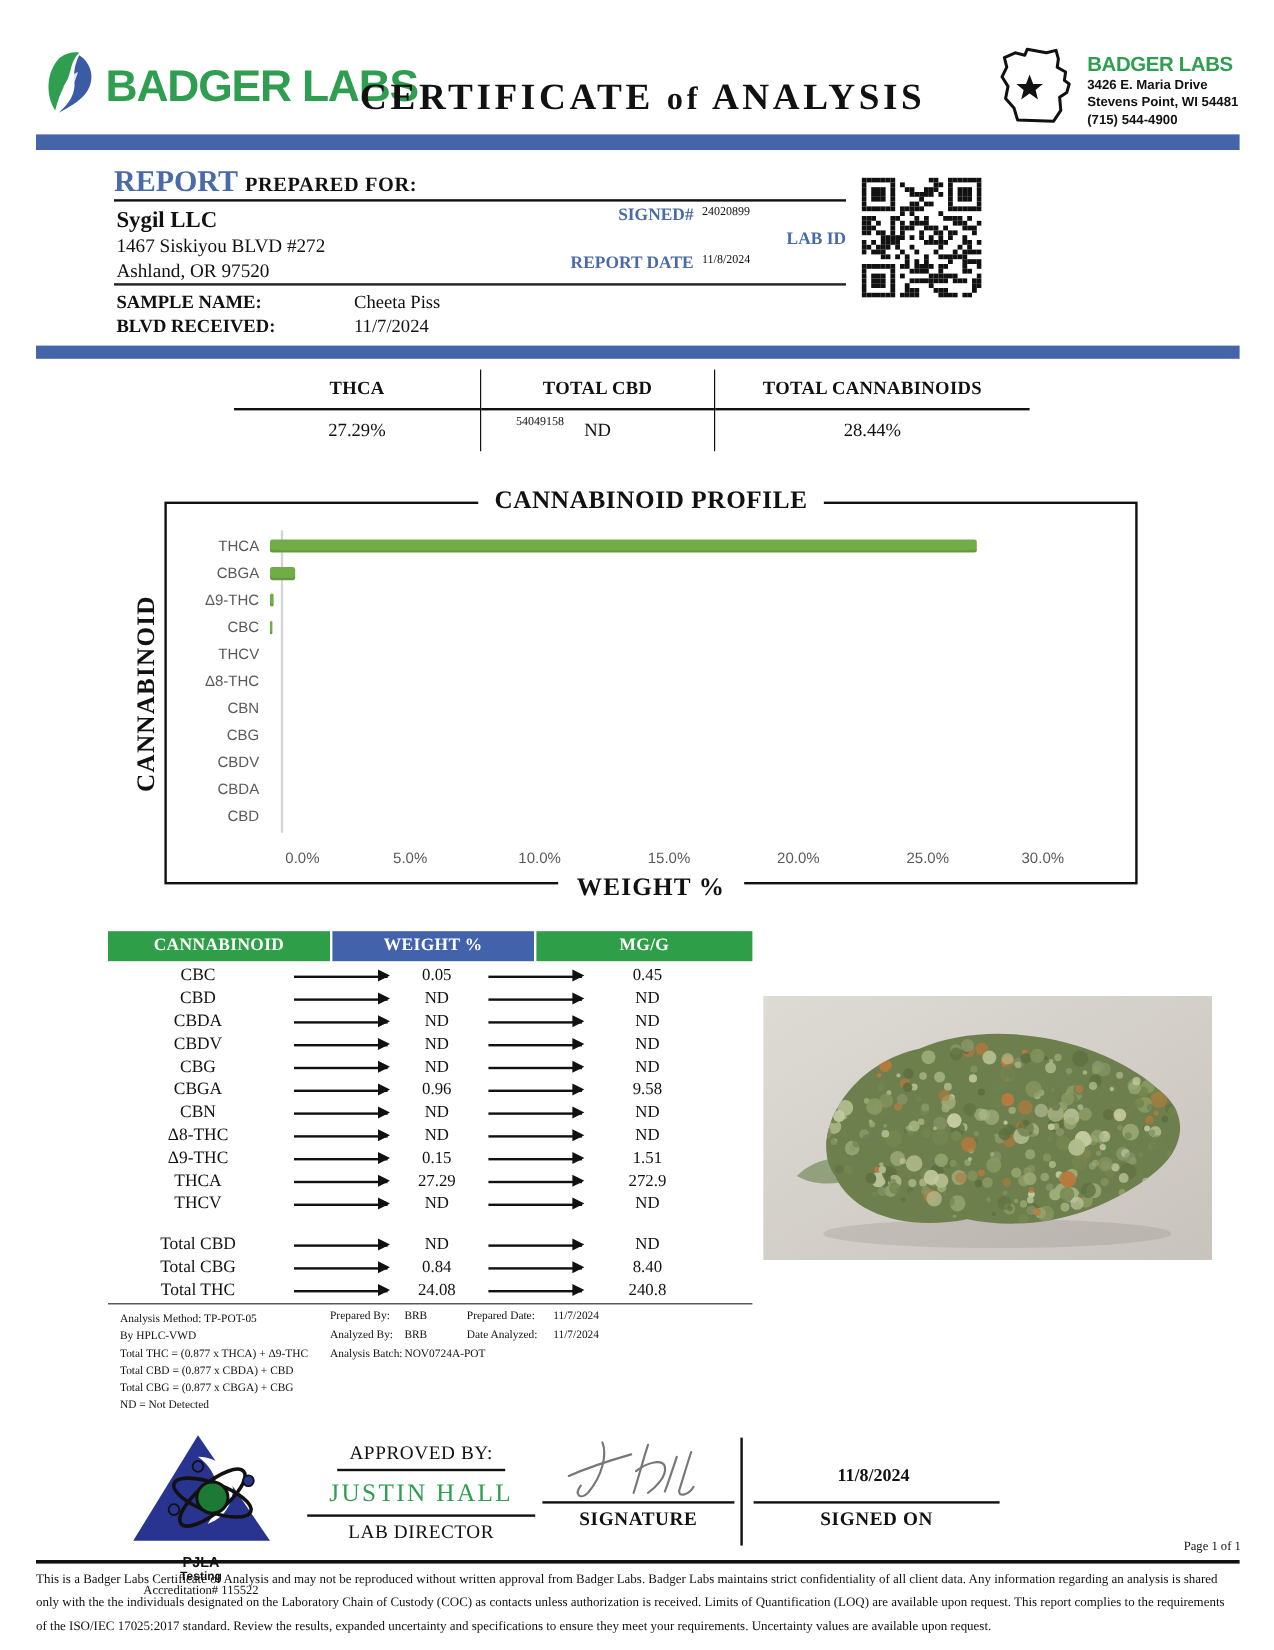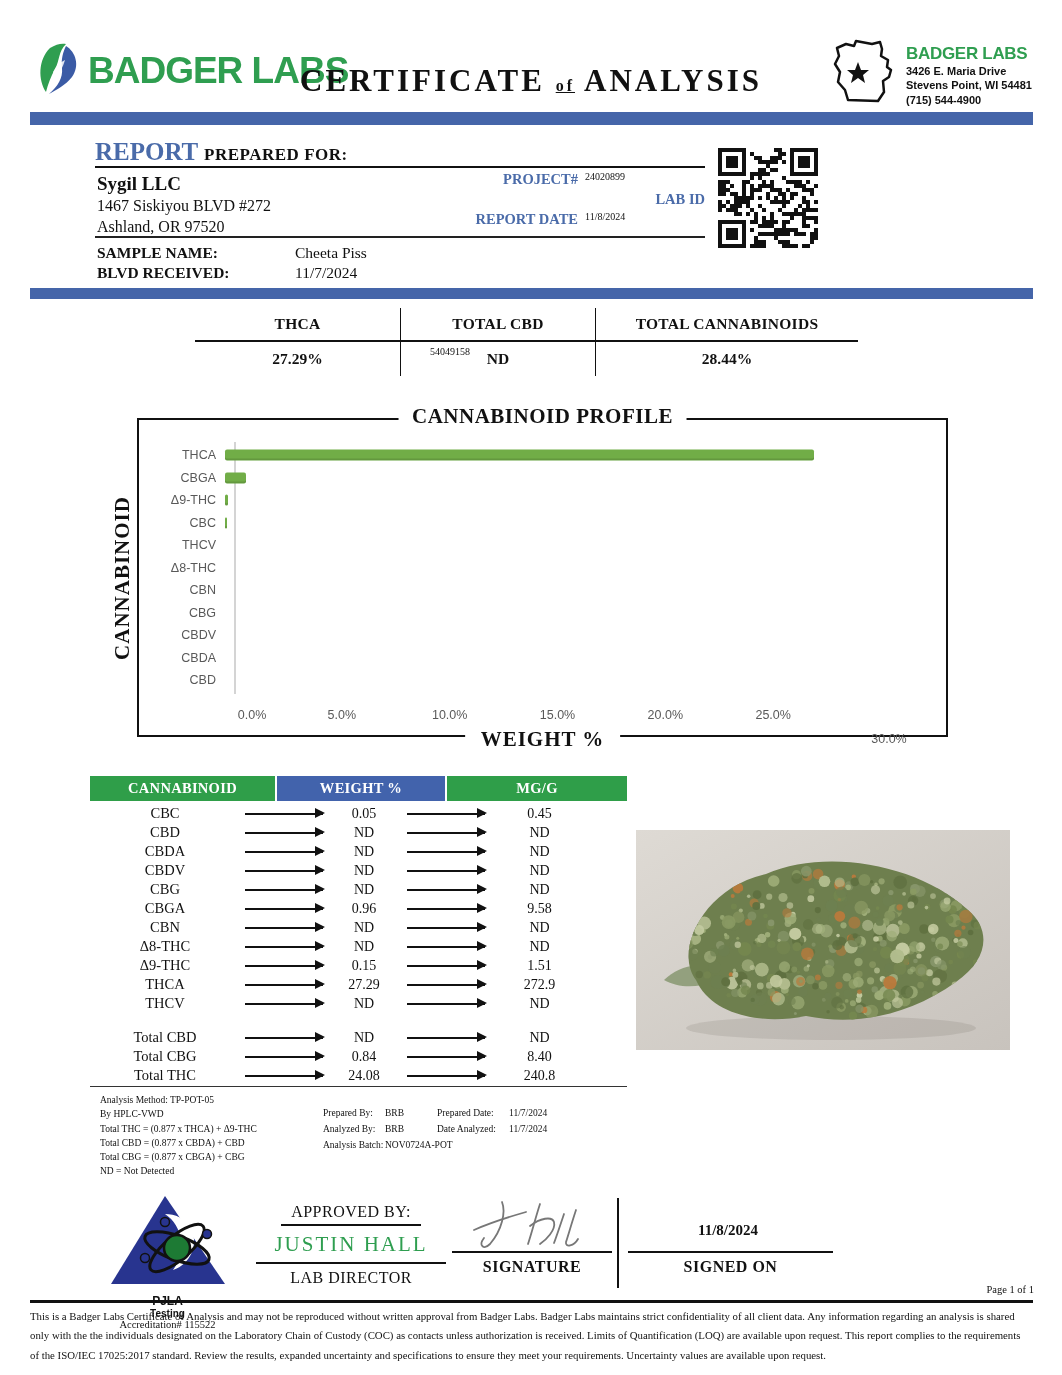--- a/index.html
+++ b/index.html
@@ -8,21 +8,21 @@
     position:relative; width:1062px; height:1375px; margin:0 auto;
     background:#ffffff; overflow:hidden;
     font-family:"Liberation Serif", serif; color:#111;
   }
   .abs { position:absolute; }
 
   
   #logo-wrap { left:36px; top:42px; display:flex; align-items:center; gap:8px; }
   #logo-text { font-family:"Liberation Sans", sans-serif; font-weight:bold; font-size:37px; color:#2f9e50; letter-spacing:-1px; }
   #coa-title { left:300px; top:63px; font-weight:bold; font-size:31px; letter-spacing:3px; white-space:nowrap; }
-  #coa-title .of { font-size:16px;text-decoration:underline; }
+  #coa-title .of { font-size:27px; }
   #lab-block { left:828px; top:36px; display:flex; gap:6px; align-items:flex-start; }
   #lab-info { padding-top:8px; }
   #lab-name { font-family:"Liberation Sans", sans-serif; font-weight:bold; font-size:17px; color:#2f9e50; letter-spacing:-0.3px; }
   .lab-addr { font-family:"Liberation Sans", sans-serif; font-weight:bold; font-size:11px; color:#111; line-height:1.3; }
   .blue-bar { left:30px; width:1003px; background:#4565a9; }
   #blue-bar-1 { top:112px; height:13px; }
   #blue-bar-2 { top:288px; height:11px; }
 
   
   #report-heading { left:95px; top:138px; font-size:25px; font-weight:bold; }
@@ -40,21 +40,21 @@
   .sample-row { position:absolute; left:97px; display:flex; }
   .sample-label { font-weight:bold; font-size:15.5px; width:150px; }
   .sample-value { font-size:15.5px; padding-left:48px; }
 
   
   #summary-table { left:195px; top:308px; width:663px; height:68px; display:flex; }
   .sum-col { display:flex; flex-direction:column; height:100%; }
   .sum-col + .sum-col { border-left:1.5px solid #111; }
   .sum-head { flex:0 0 34px; display:flex; align-items:center; justify-content:center;
               font-weight:bold; font-size:15.5px; border-bottom:2.5px solid #111; letter-spacing:0.3px; }
-  .sum-val  { flex:1; display:flex; align-items:center; justify-content:center; font-weight:bold; font-size:15.5px; }
+  .sum-val  { flex:1; display:flex; align-items:center; justify-content:center; font-weight:normal; font-size:15.5px; }
 
   
   #chart-box { left:137px; top:418px; width:811px; height:319px; border:2.5px solid #111; background:#fff; }
   #chart-title { position:absolute; top:-16px; left:50%; transform:translateX(-50%);
                  background:#fff; padding:0 14px; font-weight:bold; font-size:21px; letter-spacing:0.5px; white-space:nowrap; }
   #chart-ylabel { position:absolute; left:-17px; top:50%; transform:translate(-50%,-50%) rotate(-90deg);
                   background:#fff; padding:0 14px; font-weight:bold; font-size:21px; letter-spacing:1px; white-space:nowrap; }
   #chart-xlabel { position:absolute; bottom:-17px; left:50%; transform:translateX(-50%);
                   background:#fff; padding:0 16px; font-weight:bold; font-size:21px; letter-spacing:1px; white-space:nowrap; }
   #chart-rows { position:absolute; left:0; top:24px; width:100%; }
@@ -81,21 +81,21 @@
   .cname { text-align:center; font-size:14.5px; }
   .cval  { text-align:center; font-size:14px; }
   .arrow { position:relative; height:2px; background:#111; width:78px; justify-self:center; }
   .arrow::after { content:''; position:absolute; right:-2px; top:-4.5px;
                   border-left:10px solid #111; border-top:5.5px solid transparent; border-bottom:5.5px solid transparent; }
   .crow.total-gap { height:15px; }
 
   
   #methods { left:90px; top:1086px; width:537px; border-top:1.5px solid #333; padding-top:2px; }
   #methods-left { position:absolute; left:10px; top:6px; width:180px; font-size:9.5px; line-height:1.5; }
-  #methods-right { position:absolute; left:185px; top:18px; font-size:9.5px;margin-left:48px; }
+  #methods-right { position:absolute; left:185px; top:2px; font-size:9.5px; }
   .mrow { display:grid; grid-template-columns:62px 52px 72px 70px; line-height:1.7; }
 
   
   #flower-box { left:636px; top:830px; width:374px; height:220px; }
 
   
   #pjla-box { left:95px; top:1192px; width:145px; text-align:center; }
   #pjla-name { font-family:"Liberation Sans", sans-serif; font-weight:bold; font-size:12px; margin-top:2px; }
   #pjla-testing { font-family:"Liberation Sans", sans-serif; font-weight:bold; font-size:10px; }
   #pjla-accred { font-size:10.5px; }
@@ -158,21 +158,21 @@
   <div class="abs" id="report-heading">
     <span class="rpt">REPORT</span>
     <span class="pf">PREPARED FOR:</span>
   </div>
   <div class="abs" id="rule-1"></div>
   <div class="abs" id="client-name">Sygil LLC</div>
   <div class="abs" id="client-addr1">1467 Siskiyou BLVD #272</div>
   <div class="abs" id="client-addr2">Ashland, OR 97520</div>
 
   <div class="proj-row" style="top:171px;">
-    <span class="proj-label">PROJECT#</span>
+    <span class="proj-label">SIGNED#</span>
     <span class="proj-value">24020899</span>
   </div>
   <div class="proj-row" style="top:191px;flex-direction:column;">
     <span class="proj-label">LAB ID</span>
     <span class="proj-value">54049158</span>
   </div>
   <div class="proj-row" style="top:211px;">
     <span class="proj-label">REPORT DATE</span>
     <span class="proj-value">11/8/2024</span>
   </div>
@@ -570,21 +570,21 @@
           <div class="chart-track"></div>
         </div>
       </div>
     <div id="chart-ticks">
         <span class="chart-tick" style="left: 95px; padding-left: 36px;">0.0%</span>
         <span class="chart-tick" style="left: 202.833px;">5.0%</span>
         <span class="chart-tick" style="left: 310.667px;">10.0%</span>
         <span class="chart-tick" style="left: 418.5px;">15.0%</span>
         <span class="chart-tick" style="left: 526.333px;">20.0%</span>
         <span class="chart-tick" style="left: 634.167px;">25.0%</span>
-        <span class="chart-tick" style="left: 750px; margin-top: 24px;">30.0%</span>
+        <span class="chart-tick" style="left: 730px;">30.0%</span>
       </div>
   </div>
 
   <div class="abs" id="ctable">
     <div id="ctable-head">
         <div class="chead green" style="width: 185px;">CANNABINOID</div>
         <div class="chead blue" style="width: 168px;">WEIGHT %</div>
         <div class="chead green" style="width: 180px;">MG/G</div>
       </div>
     <div id="ctable-rows">

